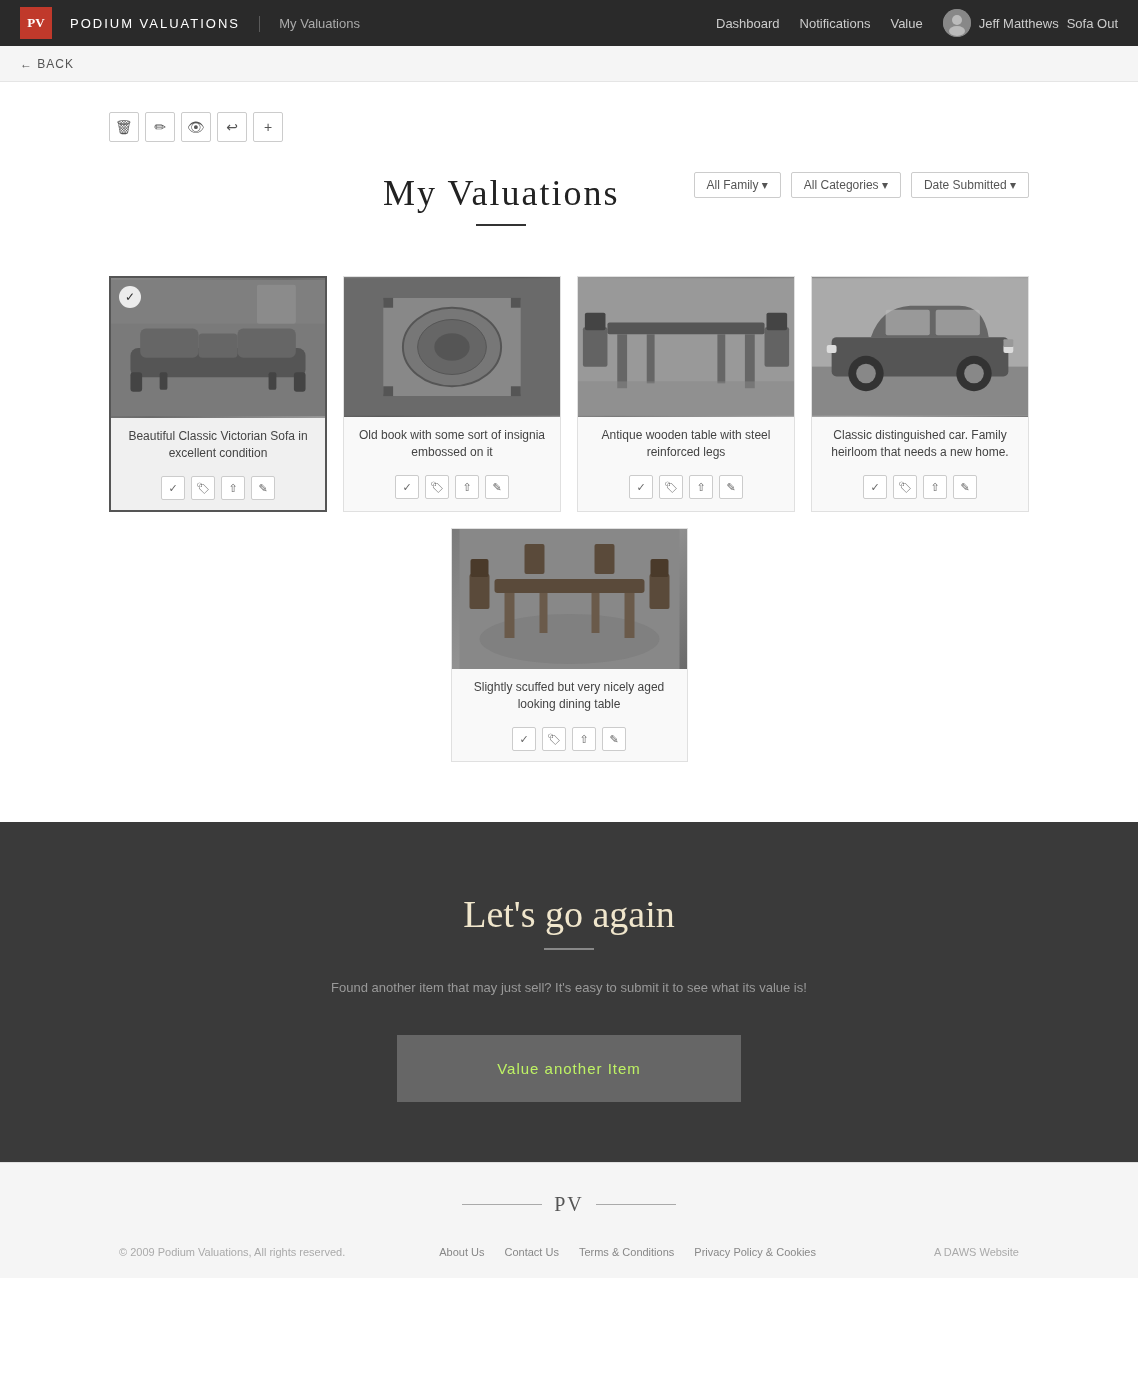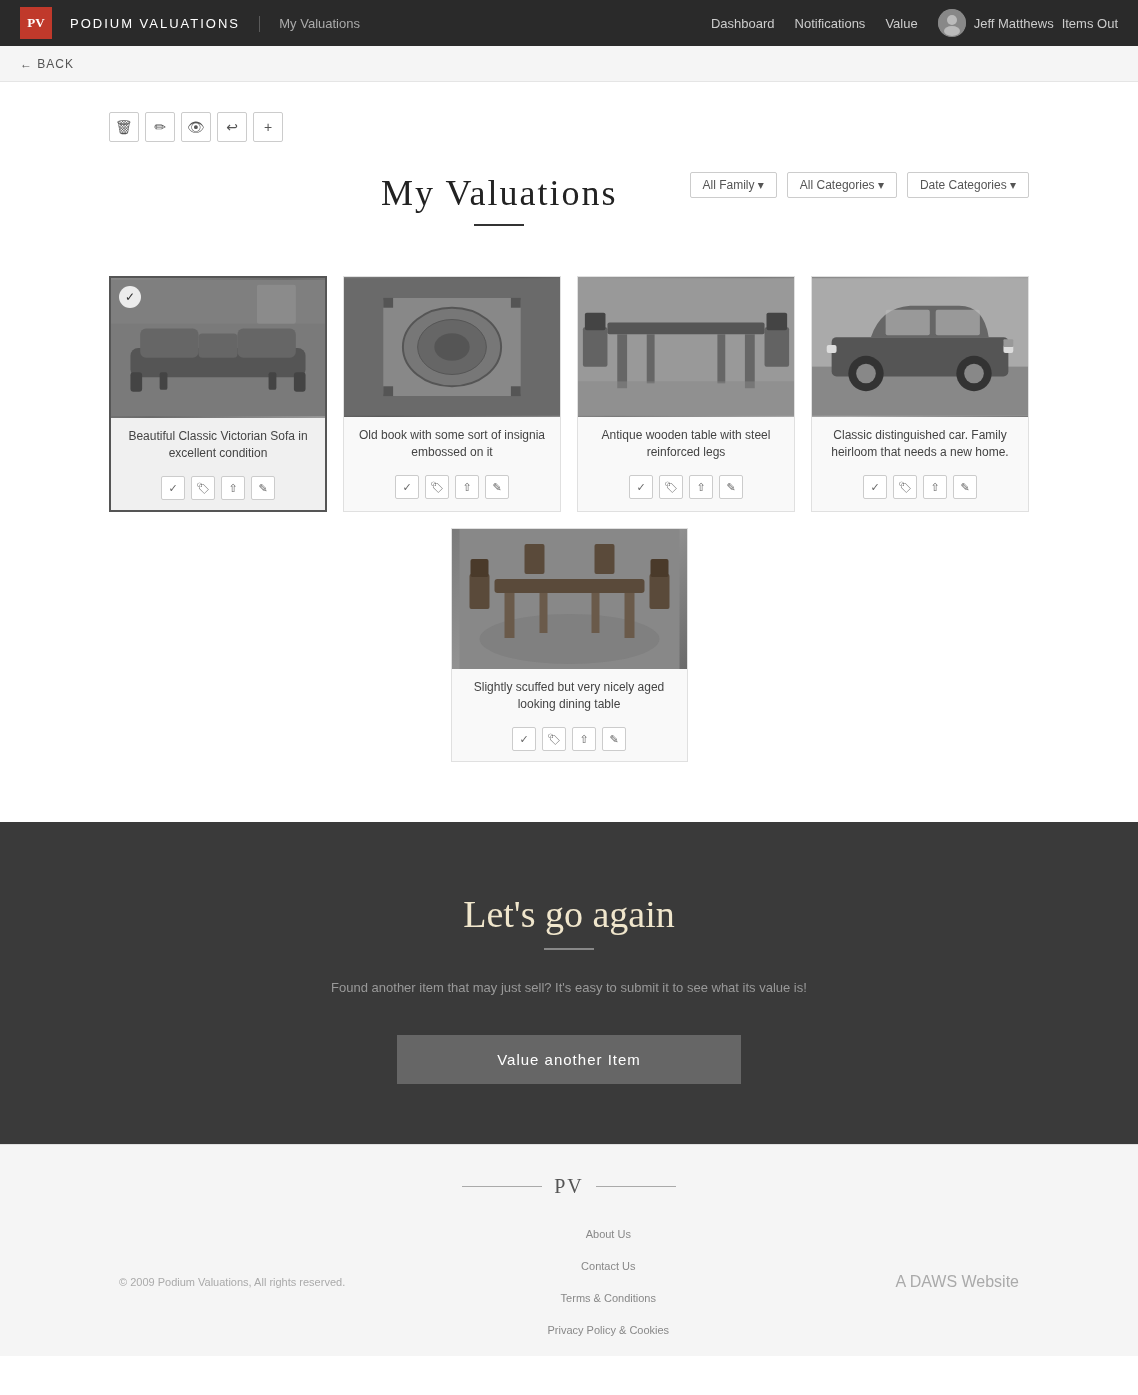--- a/index.html
+++ b/index.html
@@ -126,44 +126,44 @@
     .footer-dark {
       background: #3a3a3a;
       padding: 70px 20px 60px;
       text-align: center;
     }
     .footer-dark h2 { color: #f0e6cc; font-size: 38px; font-weight: normal; font-family: Georgia, serif; margin-bottom: 12px; }
     .footer-divider { width: 50px; height: 2px; background: #888; margin: 0 auto 30px; }
     .footer-tagline { color: #999; font-size: 13px; font-family: Arial, sans-serif; margin-bottom: 40px; }
     .value-btn {
       background: #666;
-      color: #ffffff;
+      color: #bef264;
       border: none;
-      padding: 16px 100px;
+      padding: 25px 100px;
       font-size: 15px;
       font-family: Arial, sans-serif;
       cursor: pointer;
       letter-spacing: 1px;
     }
 
     
     .footer-light {
       background: #f5f5f5;
       border-top: 1px solid #e0e0e0;
       padding: 30px 20px 20px;
       text-align: center;
     }
     .footer-pv { display: flex; align-items: center; justify-content: center; gap: 12px; margin-bottom: 20px; }
     .footer-pv-line { width: 80px; height: 1px; background: #aaa; }
     .footer-pv-logo { font-size: 20px; font-family: Georgia, serif; color: #555; letter-spacing: 2px; }
     .footer-links { display: flex; justify-content: space-between; align-items: center; max-width: 900px; margin: 0 auto; padding-top: 10px; }
     .footer-copyright { font-size: 11px; color: #aaa; font-family: Arial, sans-serif; }
-    .footer-nav-links { display: flex; gap: 20px; flex-direction: column; }
+    .footer-nav-links { display: flex; gap: 20px; }
     .footer-nav-link { font-size: 11px; color: #888; font-family: Arial, sans-serif; cursor: pointer; }
-    .footer-right-text { font-size: 16px; color: #aaa; font-family: Arial, sans-serif; margin-left: 24px; }
+    .footer-right-text { font-size: 11px; color: #aaa; font-family: Arial, sans-serif; margin-left: 24px; }
 
     
     .img-sofa { background: linear-gradient(135deg, #8a8a8a 0%, #6a6a6a 50%, #9a9a9a 100%); }
     .img-book { background: linear-gradient(135deg, #7a7a7a 0%, #5a5a5a 50%, #8a8a8a 100%); }
     .img-table { background: linear-gradient(135deg, #9a9a9a 0%, #7a7a7a 50%, #aaaaaa 100%); }
     .img-car { background: linear-gradient(135deg, #888 0%, #aaa 50%, #777 100%); }
     .img-dining { background: linear-gradient(135deg, #7a7a7a 0%, #9a9a9a 50%, #6a6a6a 100%); }
   </style>
 </head>
 <body>
@@ -183,21 +183,21 @@
     <a class="nav-link">Value</a>
     <div class="nav-user">
       <div class="avatar-circle">
         <svg viewBox="0 0 28 28" xmlns="http://www.w3.org/2000/svg">
           <circle cx="14" cy="14" r="14" fill="#888"></circle>
           <circle cx="14" cy="11" r="5" fill="#bbb"></circle>
           <ellipse cx="14" cy="22" rx="8" ry="5" fill="#bbb"></ellipse>
         </svg>
       </div>
       <span class="nav-username">Jeff Matthews</span>
-      <a class="nav-signout">Items Out</a>
+      <a class="nav-signout">Sofa Out</a>
     </div>
   </div>
 </nav>
 
 <div class="back-bar">
   <a class="back-link">← BACK</a>
 </div>
 
 <div class="main-content">
 
@@ -211,21 +211,21 @@
 
   <div class="header-row">
     <div style="width:200px"></div>
     <div class="page-header">
       <h1>My  Valuations</h1>
       <div class="page-header-divider"></div>
     </div>
     <div class="filters">
       <button class="filter-btn">All Family ▾</button>
       <button class="filter-btn">All Categories ▾</button>
-      <button class="filter-btn">Date Categories ▾</button>
+      <button class="filter-btn">Date Submitted ▾</button>
     </div>
   </div>
 
   <div class="items-grid">
 
     <div class="item-card selected">
       <div class="item-image img-sofa">
         <div class="check-badge">✓</div>
         <svg viewBox="0 0 220 140" xmlns="http://www.w3.org/2000/svg" width="220" height="140">
           <rect width="220" height="140" fill="#7a7a7a"></rect>

